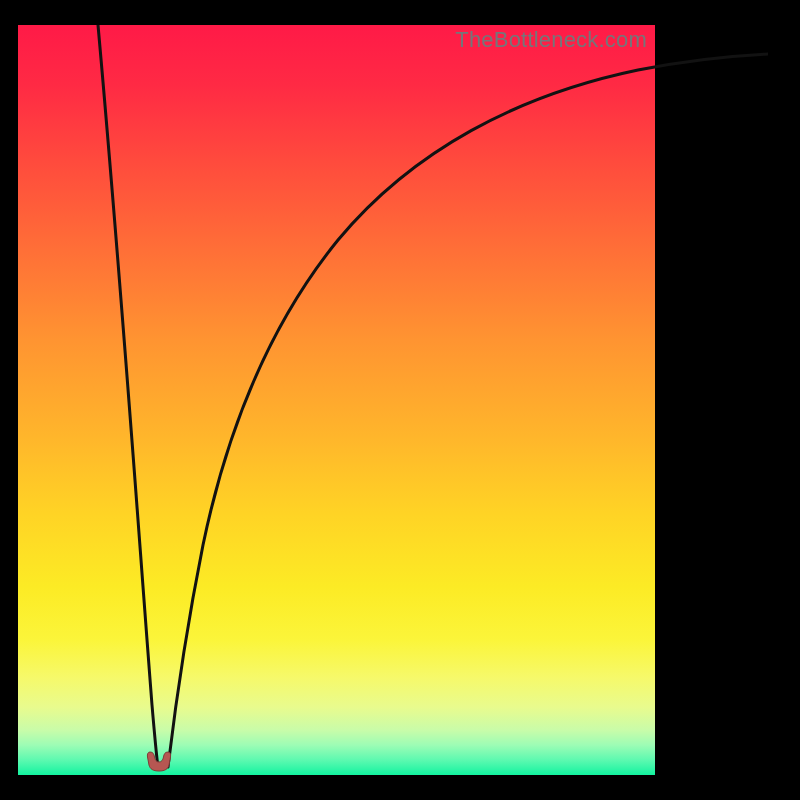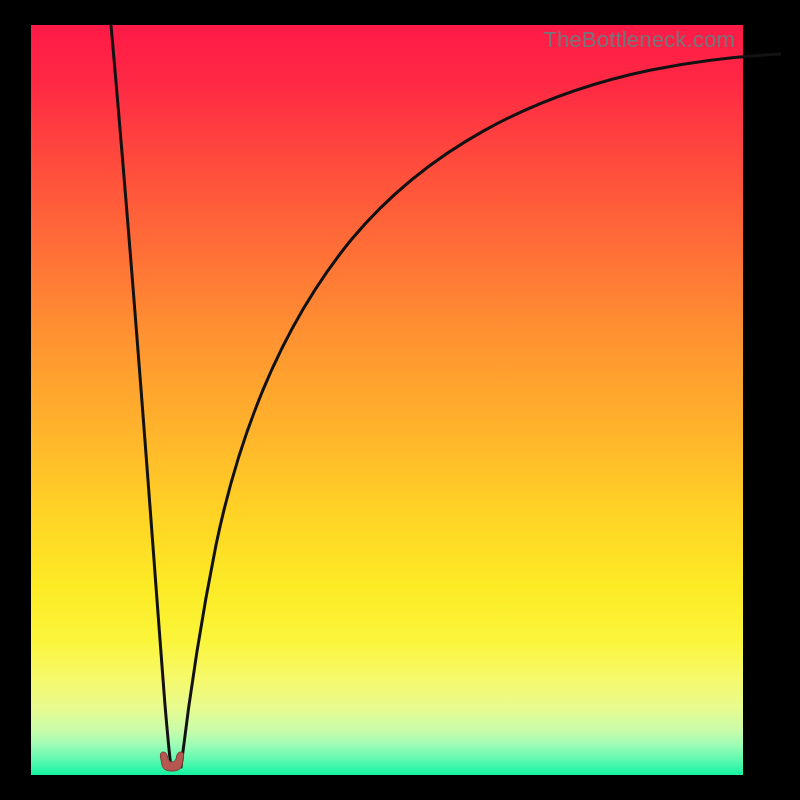--- a/index.html
+++ b/index.html
@@ -5,23 +5,23 @@
   html, body {
     margin: 0;
     padding: 0;
     width: 800px;
     height: 800px;
     background: #000;
     overflow: hidden;
   }
   .frame {
     position: absolute;
-    left: 31px;
+    left: 18px;
     top: 25px;
-    width: 712px;
+    width: 637px;
     height: 750px;
     background: linear-gradient(to bottom,
       #ff1a47 0%,
       #ff2a44 8%,
       #ff4a3d 18%,
       #ff6f37 30%,
       #ff9431 42%,
       #ffb62b 55%,
       #ffd325 65%,
       #fceb25 75%,

